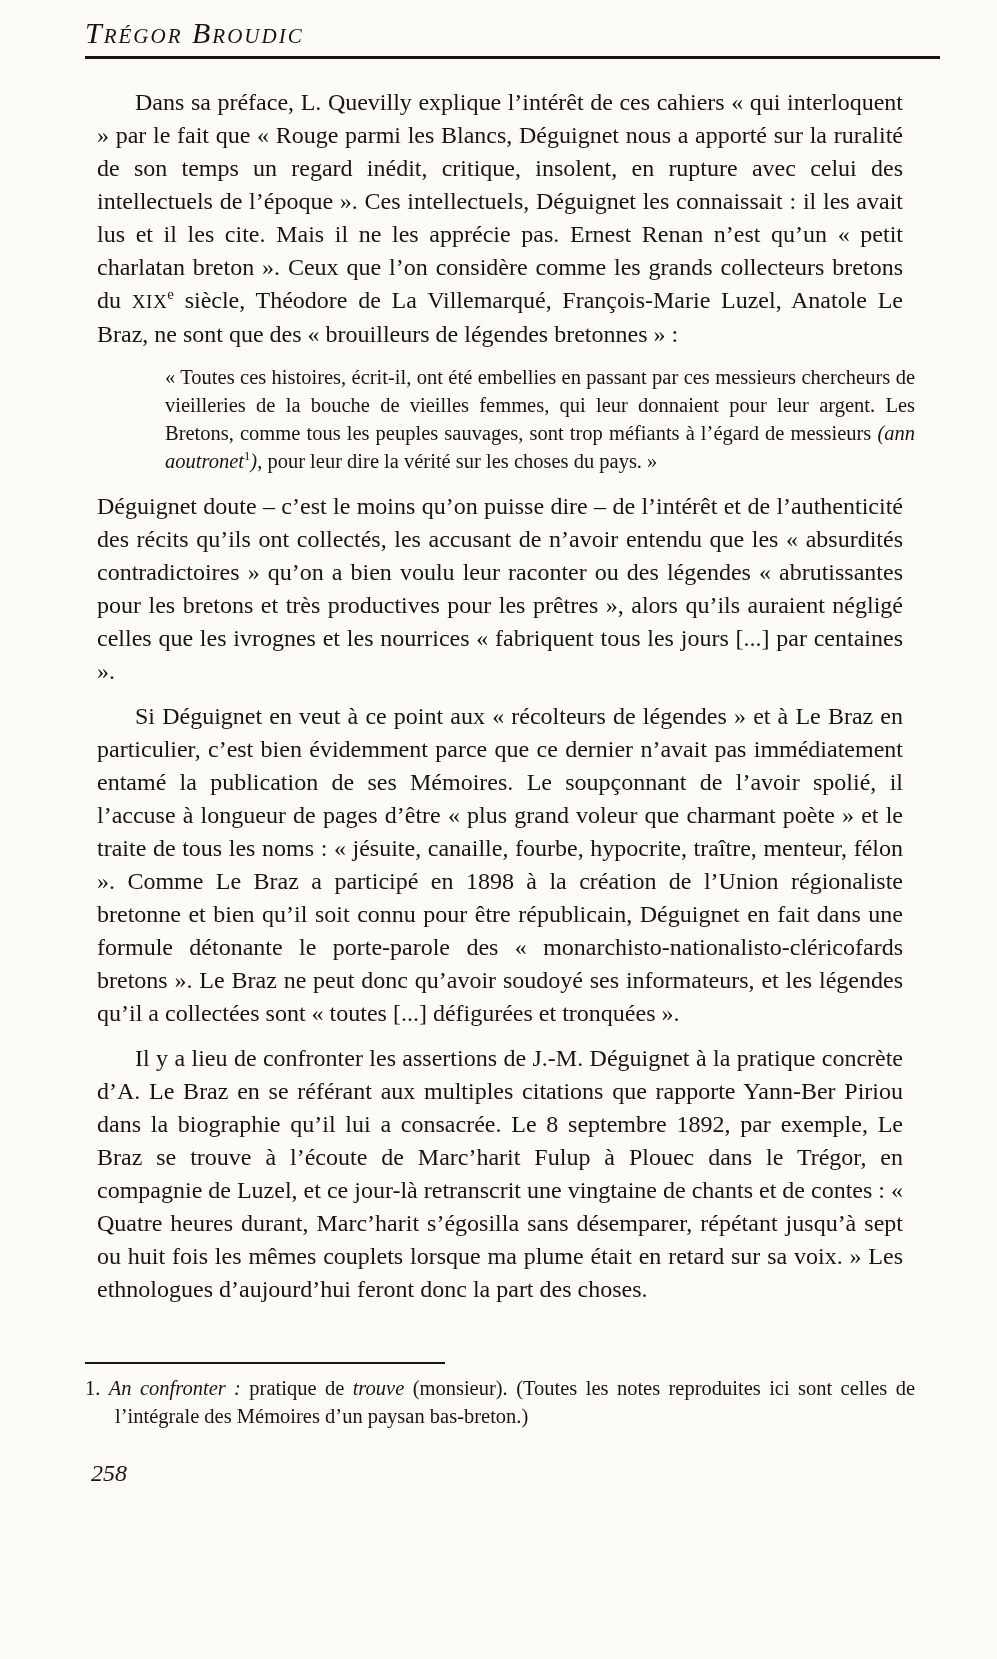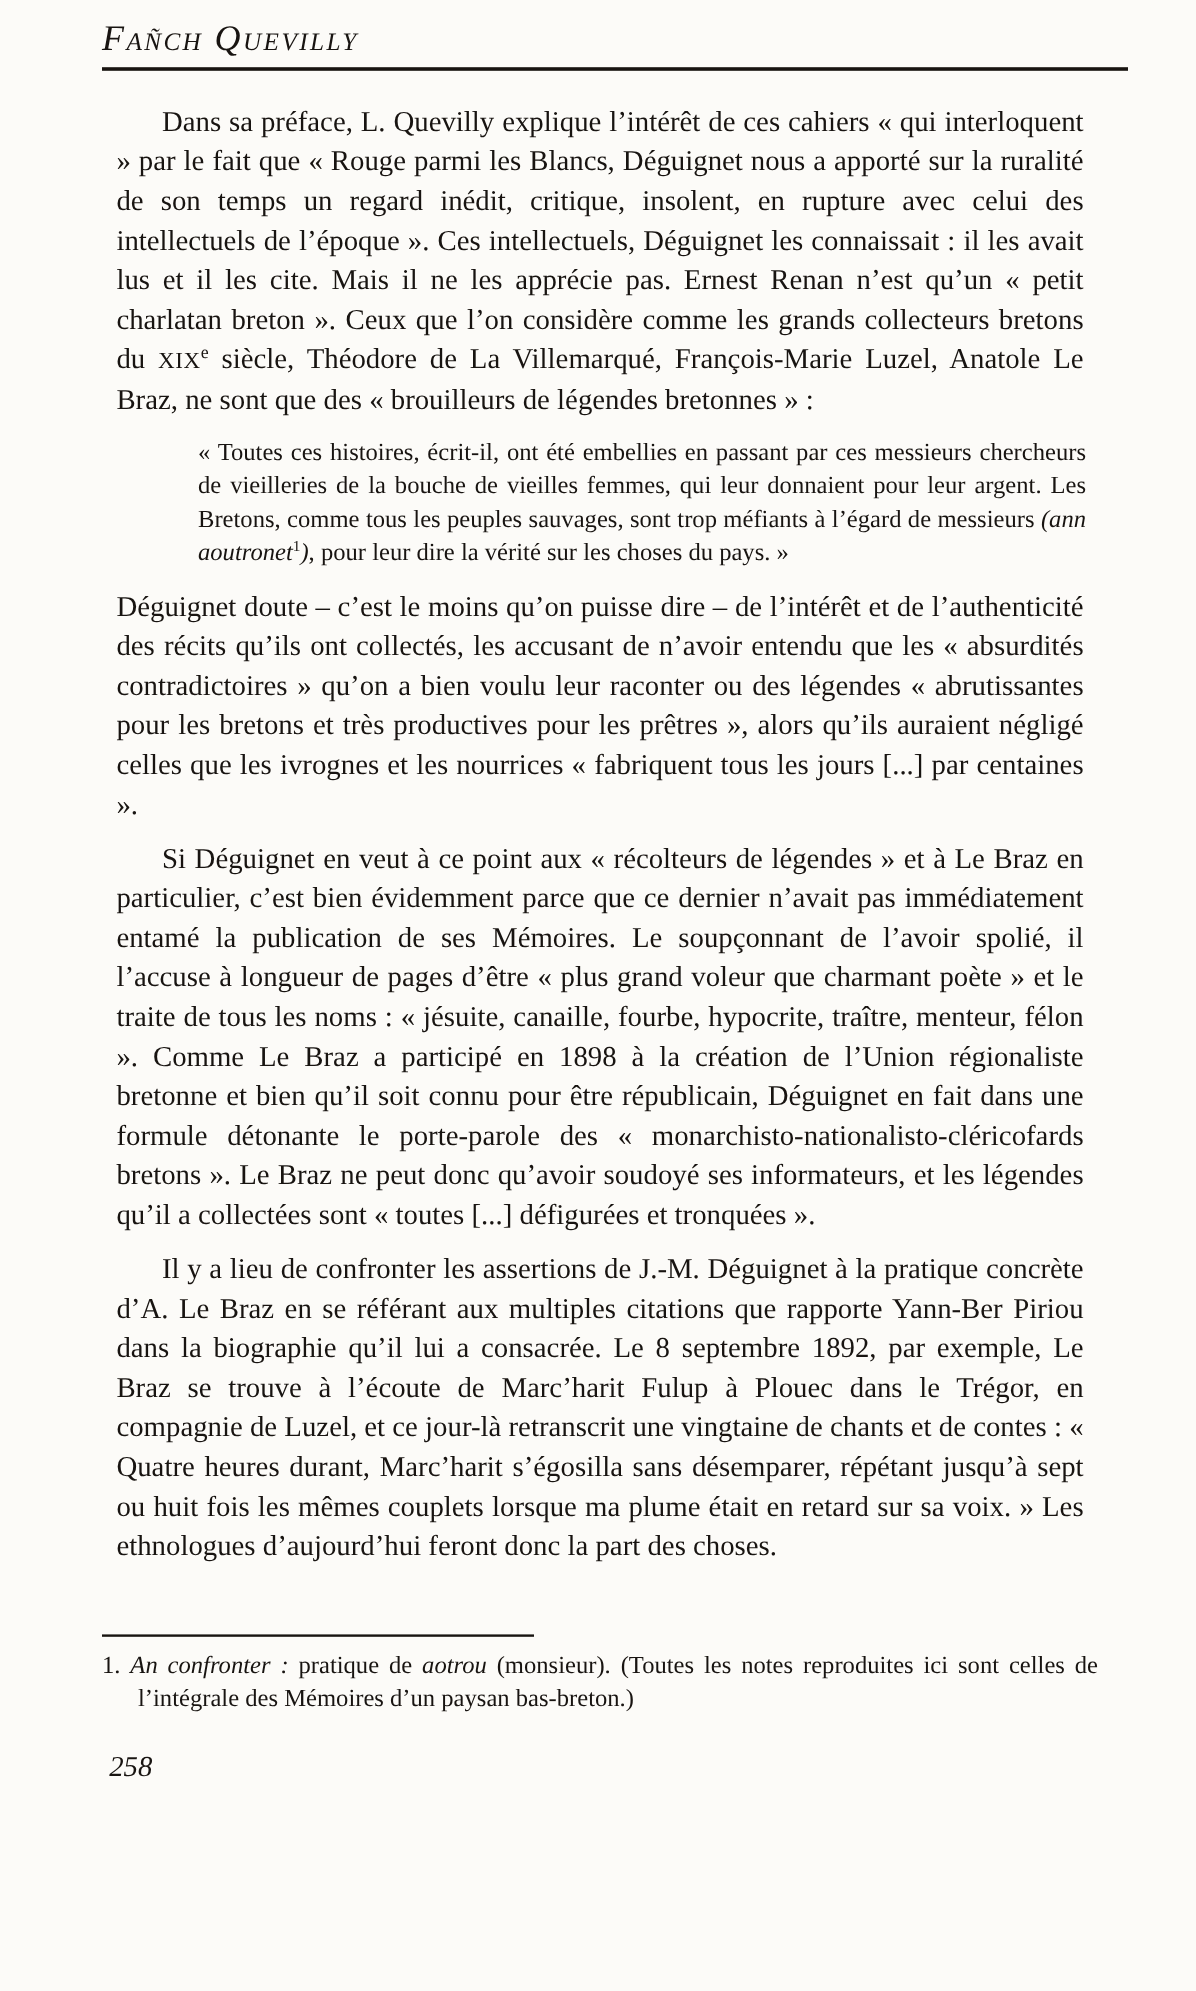--- a/index.html
+++ b/index.html
@@ -37,21 +37,21 @@
   main{margin-top:27px;}
   p.body{
     font-size:24px;
     line-height:33px;
     text-align:justify;
     margin:12px;
     hyphens:none;
   }
   p.indent{text-indent:38px;}
   blockquote.quote{
-    margin:11px 10px 15px 80px;
+    margin:11px 0 15px 80px;
     font-size:20.5px;
     line-height:28px;
     text-align:justify;
     hyphens:none;
   }
   .italic{font-style:italic;}
   .sc{font-size:0.8em;letter-spacing:0.5px;}
   sup{font-size:0.62em;vertical-align:super;line-height:0;}
   
   .footnote-rule{
@@ -74,34 +74,34 @@
     margin-left:6px;
     font-style:italic;
     font-size:24px;
   }
 </style>
 </head>
 <body>
 
 <div class="page">
   <header>
-    <div class="running-head">Fañch Quevilly</div>
+    <div class="running-head">Trégor Broudic</div>
     <div class="head-rule"></div>
   </header>
 
   <main>
     <p class="body indent"><span>Dans sa préface, L. Quevilly explique l’intérêt de ces cahiers « qui interloquent » par le fait que « Rouge parmi les Blancs, Déguignet nous a apporté sur la ruralité de son temps un regard inédit, critique, insolent, en rupture avec celui des intellectuels de l’époque ». Ces intellectuels, Déguignet les connaissait : il les avait lus et il les cite. Mais il ne les apprécie pas. Ernest Renan n’est qu’un « petit charlatan breton ». Ceux que l’on considère comme les grands collecteurs bretons du </span><span class="sc">XIX</span><sup>e</sup><span> siècle, Théodore de La Villemarqué, François-Marie Luzel, Anatole Le Braz, ne sont que des « brouilleurs de légendes bretonnes » :</span></p>
 
     <blockquote class="quote"><span>« Toutes ces histoires, écrit-il, ont été embellies en passant par ces messieurs chercheurs de vieilleries de la bouche de vieilles femmes, qui leur donnaient pour leur argent. Les Bretons, comme tous les peuples sauvages, sont trop méfiants à l’égard de messieurs </span><span class="italic">(ann aoutronet</span><sup>1</sup><span class="italic">)</span><span>, pour leur dire la vérité sur les choses du pays. »</span></blockquote>
 
     <p class="body"><span>Déguignet doute – c’est le moins qu’on puisse dire – de l’intérêt et de l’authenticité des récits qu’ils ont collectés, les accusant de n’avoir entendu que les « absurdités contradictoires » qu’on a bien voulu leur raconter ou des légendes « abrutissantes pour les bretons et très productives pour les prêtres », alors qu’ils auraient négligé celles que les ivrognes et les nourrices « fabriquent tous les jours [...] par centaines ».</span></p>
 
     <p class="body indent"><span>Si Déguignet en veut à ce point aux « récolteurs de légendes » et à Le Braz en particulier, c’est bien évidemment parce que ce dernier n’avait pas immédiatement entamé la publication de ses Mémoires. Le soupçonnant de l’avoir spolié, il l’accuse à longueur de pages d’être « plus grand voleur que charmant poète » et le traite de tous les noms : « jésuite, canaille, fourbe, hypocrite, traître, menteur, félon ». Comme Le Braz a participé en 1898 à la création de l’Union régionaliste bretonne et bien qu’il soit connu pour être républicain, Déguignet en fait dans une formule détonante le porte-parole des « monarchisto-nationalisto-cléricofards bretons ». Le Braz ne peut donc qu’avoir soudoyé ses informateurs, et les légendes qu’il a collectées sont « toutes [...] défigurées et tronquées ».</span></p>
 
     <p class="body indent"><span>Il y a lieu de confronter les assertions de J.-M. Déguignet à la pratique concrète d’A. Le Braz en se référant aux multiples citations que rapporte Yann-Ber Piriou dans la biographie qu’il lui a consacrée. Le 8 septembre 1892, par exemple, Le Braz se trouve à l’écoute de Marc’harit Fulup à Plouec dans le Trégor, en compagnie de Luzel, et ce jour-là retranscrit une vingtaine de chants et de contes : « Quatre heures durant, Marc’harit s’égosilla sans désemparer, répétant jusqu’à sept ou huit fois les mêmes couplets lorsque ma plume était en retard sur sa voix. » Les ethnologues d’aujourd’hui feront donc la part des choses.</span></p>
   </main>
 
   <footer>
     <div class="footnote-rule"></div>
-    <p class="footnote"><span>1. </span><span class="italic">An confronter :</span><span> pratique de </span><span class="italic">aotrou</span><span> (monsieur). (Toutes les notes reproduites ici sont celles de l’intégrale des Mémoires d’un paysan bas-breton.)</span></p>
+    <p class="footnote"><span>1. </span><span class="italic">An confronter :</span><span> pratique de </span><span class="italic">trouve</span><span> (monsieur). (Toutes les notes reproduites ici sont celles de l’intégrale des Mémoires d’un paysan bas-breton.)</span></p>
     <div class="page-number">258</div>
   </footer>
 </div>
 
 </body></html>

